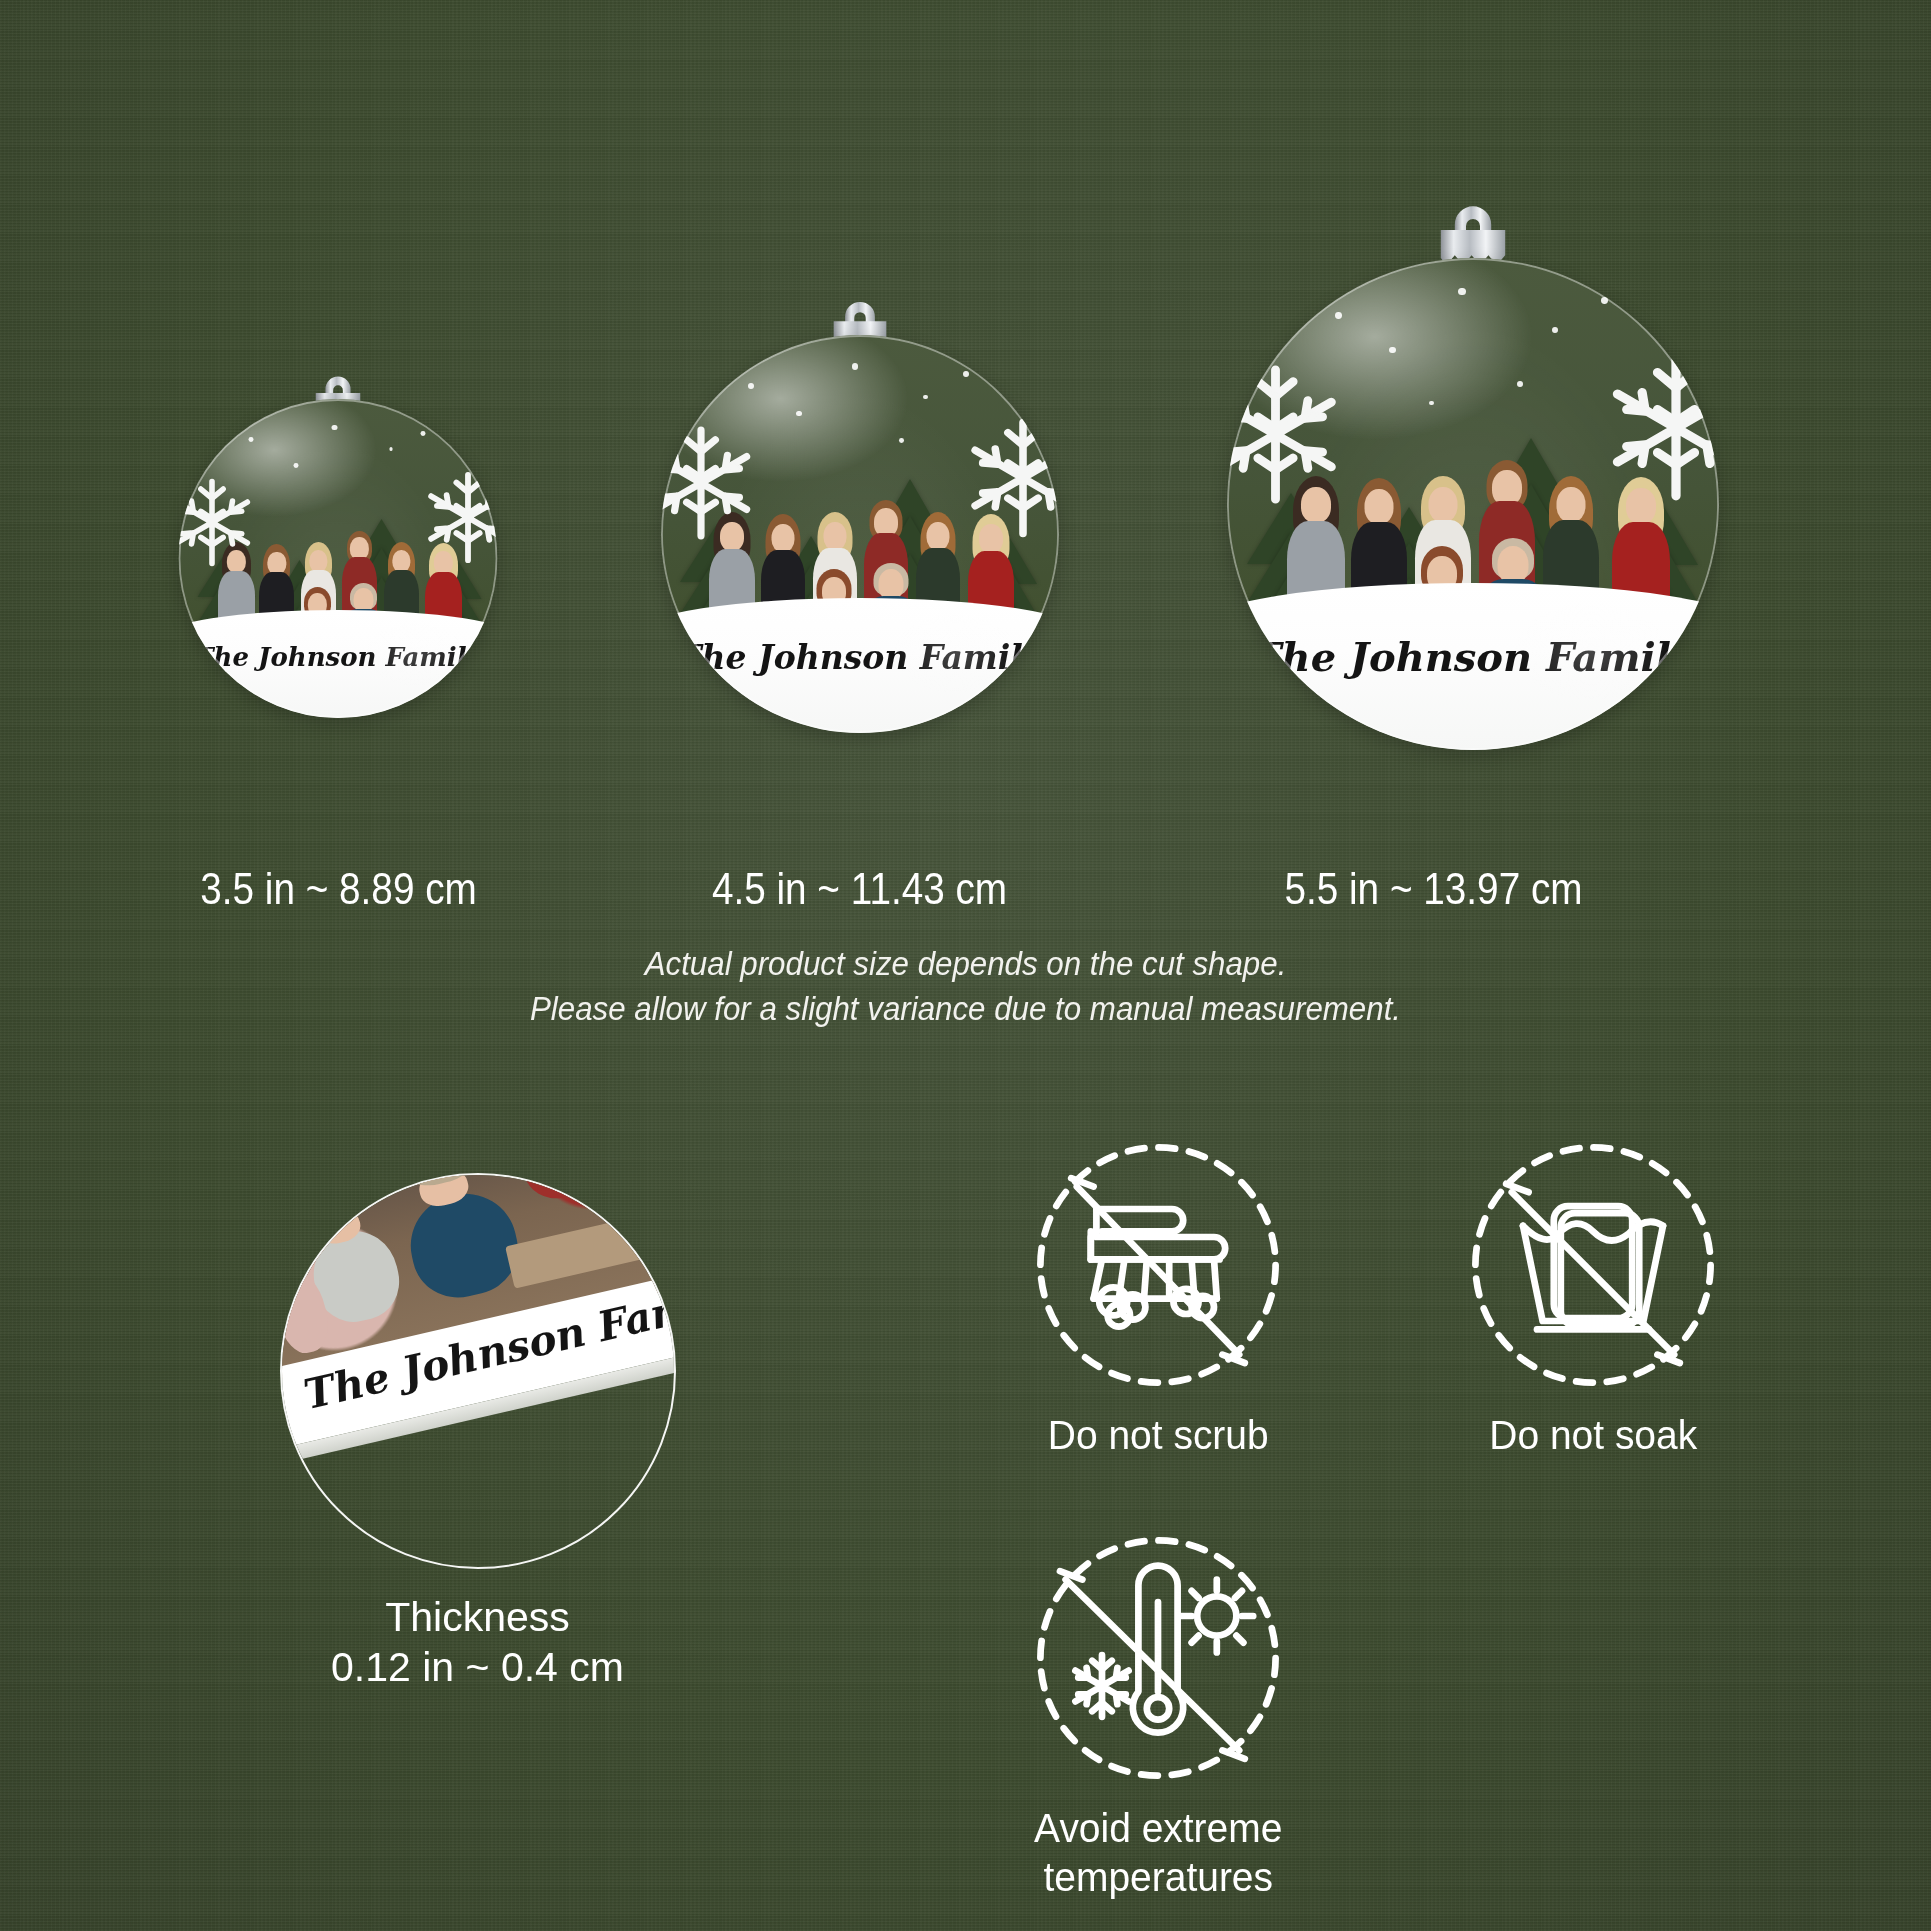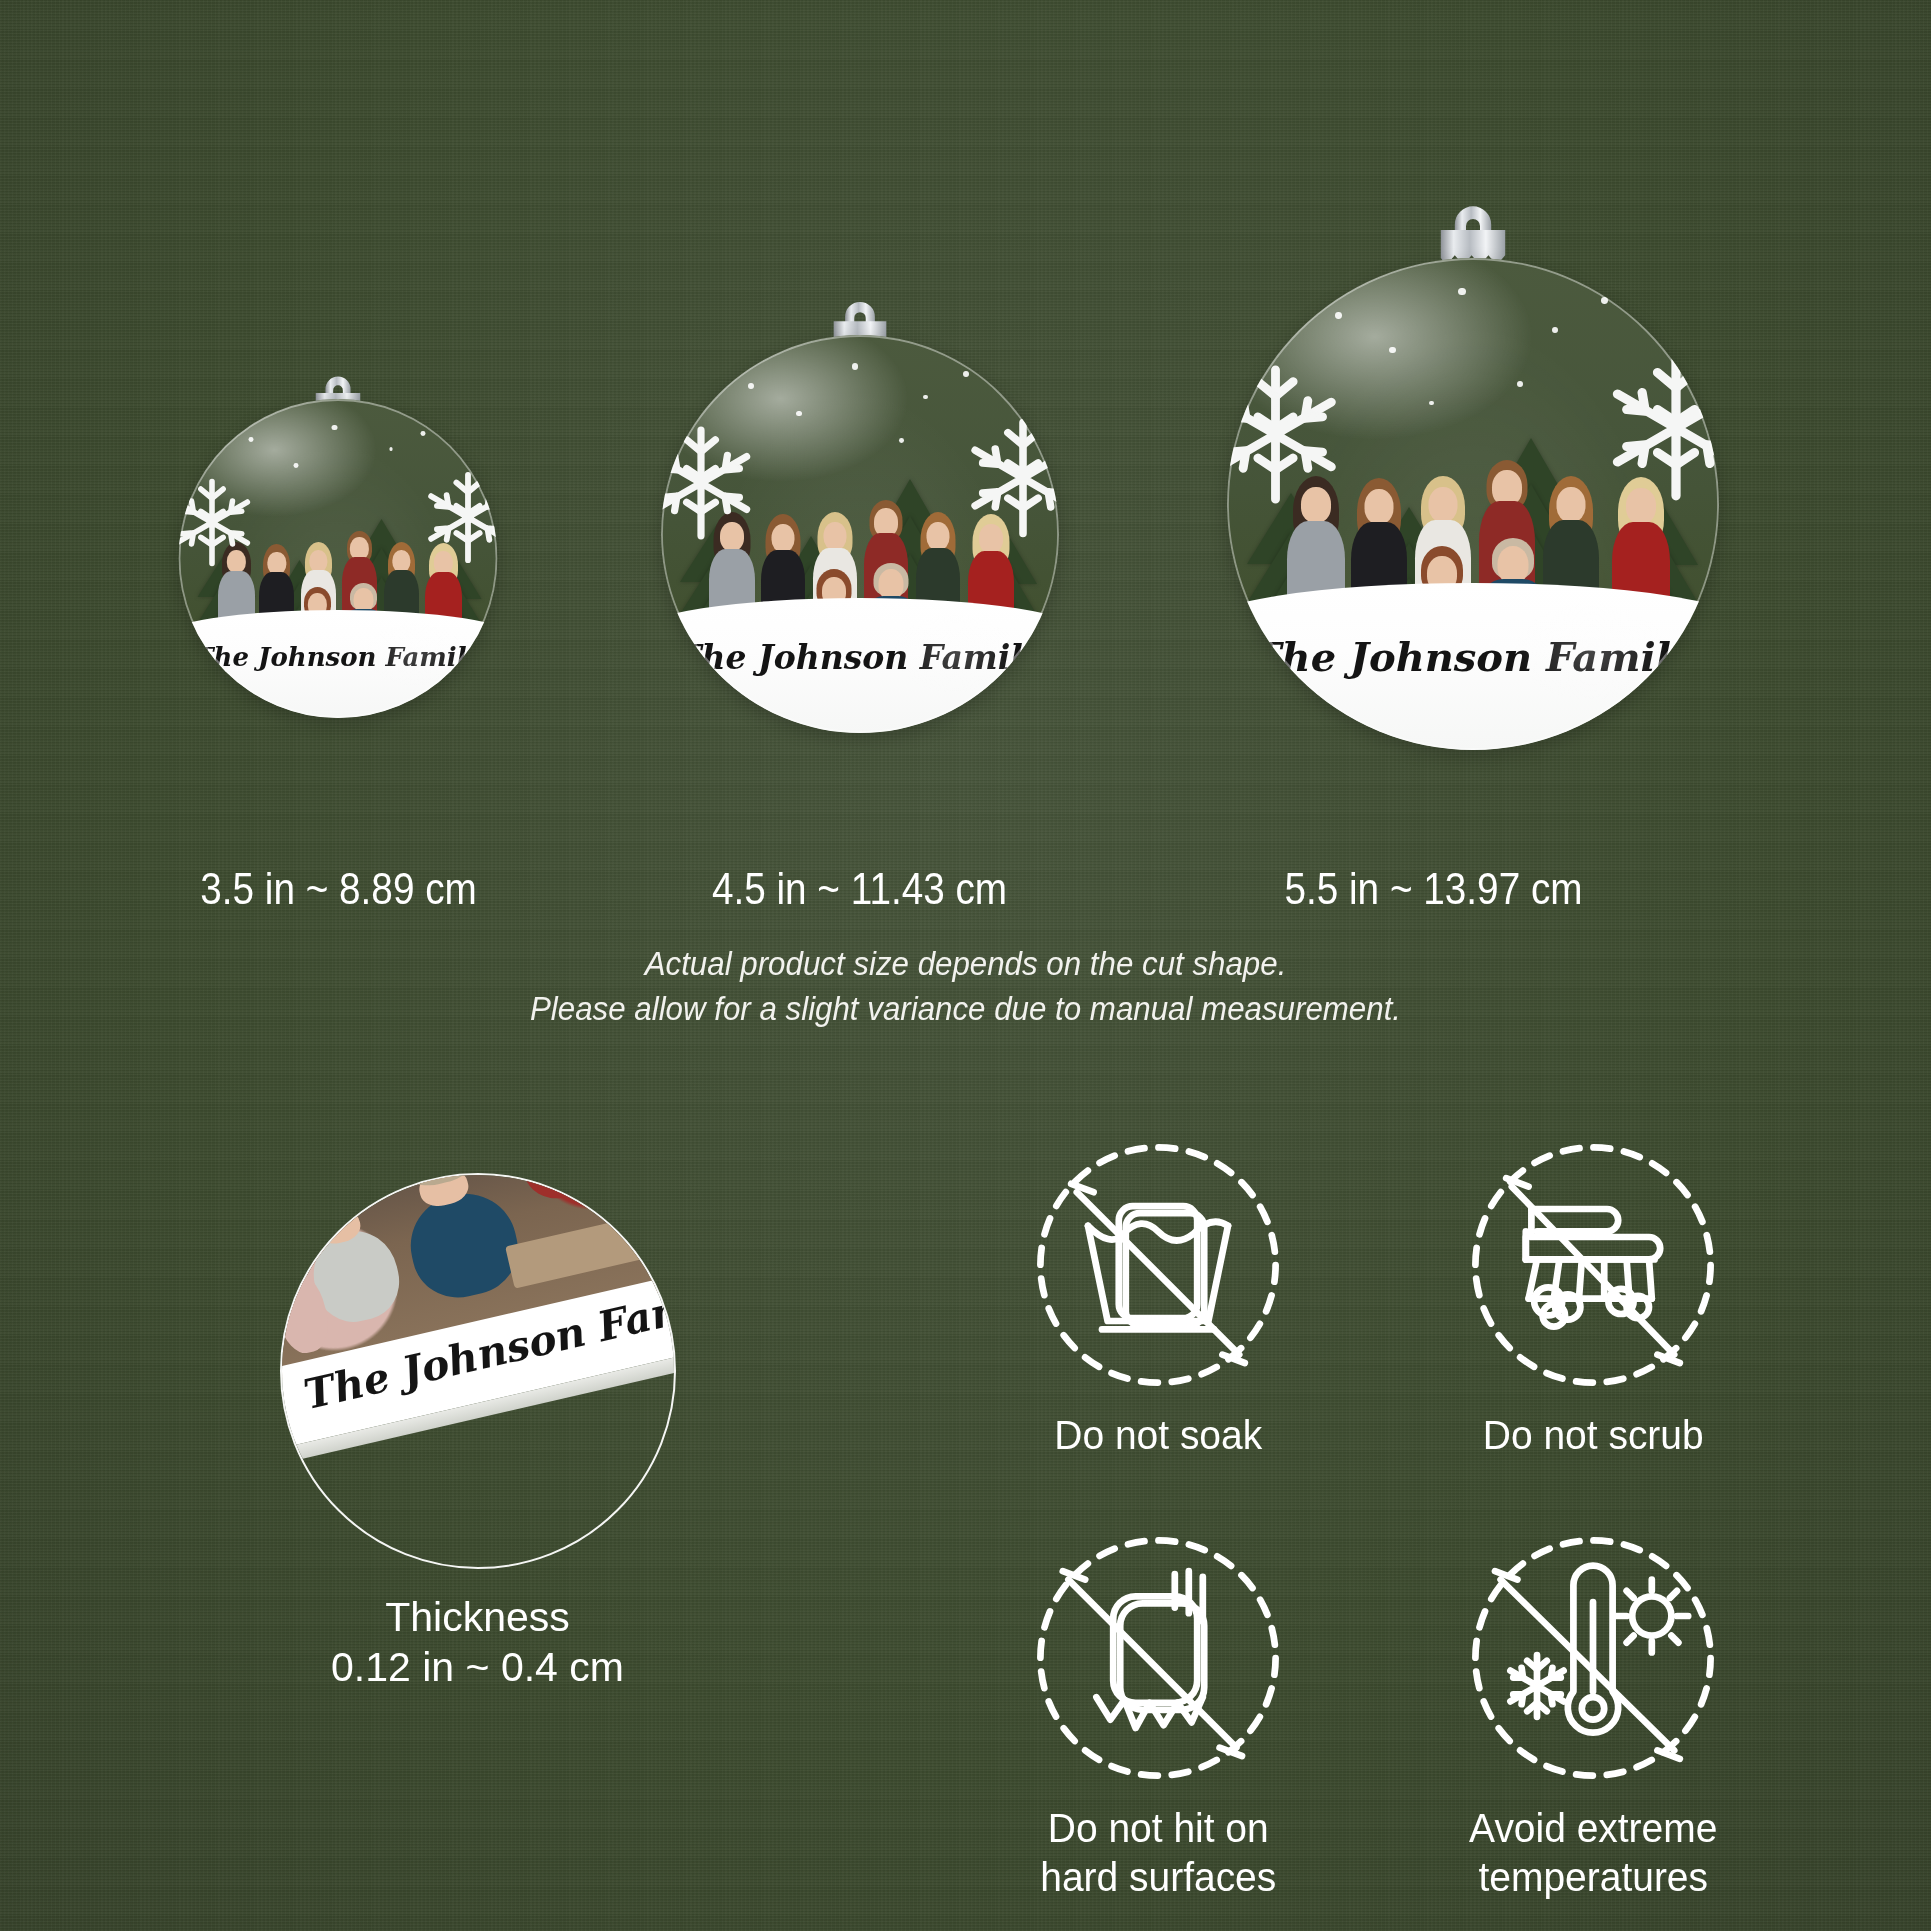--- a/index.html
+++ b/index.html
@@ -571,66 +571,51 @@
       <div>Thickness</div>
       <div>0.12 in ~ 0.4 cm</div>
     </div>
   </div>
 
   <div id="care-grid">
 
     <div class="care-cell">
       <svg class="care-icon" viewBox="0 0 100 100" fill="none" stroke="#ffffff" stroke-width="2.4" stroke-linecap="round" stroke-linejoin="round">
         <circle cx="50" cy="50" r="42" stroke-dasharray="6 5"></circle>
-        <path d="M25 36 L32 70 H68 L75 36"></path>
-        <path d="M25 36 q8 8 12.5 3 Q44 32 50 38 q6 6 12.5 1 Q69 32 75 36"></path>
-        <path d="M30 73 H70"></path>
-        <rect x="36" y="29" width="28" height="40" rx="5"></rect>
-        <rect x="38.5" y="31.5" width="28" height="40" rx="5"></rect>
-        <path d="M21 24 L79 82"></path>
-        <path d="M19 21 L27 24 M81 85 L73 82"></path>
-      </svg>
-      <div class="care-label">Do not soak</div>
-    </div>
-
-    <div class="care-cell">
-      <svg class="care-icon" viewBox="0 0 100 100" fill="none" stroke="#ffffff" stroke-width="2.4" stroke-linecap="round" stroke-linejoin="round">
-        <circle cx="50" cy="50" r="42" stroke-dasharray="6 5"></circle>
         <path d="M28 30 H55 a4 4 0 0 1 0 8 H30"></path>
         <path d="M28 30 V40 H70 a4 4 0 0 1 0 8 H26 V38"></path>
         <path d="M26 48 V40"></path>
         <path d="M30 48 L27 62 M38 48 L36 62 M46 48 L45 62 M54 48 L54 62 M62 48 L63 62 M70 48 L71 62"></path>
         <path d="M26 48 H72"></path>
         <path d="M27 62 H71"></path>
         <circle cx="34" cy="63" r="5"></circle>
           <circle cx="41" cy="65" r="4.5"></circle>
           <circle cx="36" cy="68" r="4"></circle>
         <circle cx="60" cy="63" r="4.5"></circle>
           <circle cx="66" cy="65" r="4"></circle>
         <path d="M21 22 L79 82"></path>
         <path d="M19 19 L27 22 M81 85 L73 82"></path>
       </svg>
       <div class="care-label">Do not scrub</div>
     </div>
 
     <div class="care-cell">
       <svg class="care-icon" viewBox="0 0 100 100" fill="none" stroke="#ffffff" stroke-width="2.4" stroke-linecap="round" stroke-linejoin="round">
         <circle cx="50" cy="50" r="42" stroke-dasharray="6 5"></circle>
-        <rect x="34" y="28" width="30" height="38" rx="8"></rect>
-        <rect x="36.5" y="30.5" width="30" height="38" rx="8"></rect>
-        <path d="M56 20 V32 M61 19 V34 M66 21 V37"></path>
-        <path d="M28 64 L33 72 L38 65 L42 75 L47 66 L52 74 L57 66 L62 73 L66 64"></path>
-        <path d="M18 22 L78 82"></path>
-        <path d="M16 19 L24 22 M80 85 L72 82"></path>
+        <path d="M25 36 L32 70 H68 L75 36"></path>
+        <path d="M25 36 q8 8 12.5 3 Q44 32 50 38 q6 6 12.5 1 Q69 32 75 36"></path>
+        <path d="M30 73 H70"></path>
+        <rect x="36" y="29" width="28" height="40" rx="5"></rect>
+        <rect x="38.5" y="31.5" width="28" height="40" rx="5"></rect>
+        <path d="M21 24 L79 82"></path>
+        <path d="M19 21 L27 24 M81 85 L73 82"></path>
       </svg>
-      <div class="care-label">
-        <div>Do not hit on</div>
-        <div>hard surfaces</div>
-      </div>
-    </div>
+      <div class="care-label">Do not soak</div>
+    </div>
+
 
     <div class="care-cell">
       <svg class="care-icon" viewBox="0 0 100 100" fill="none" stroke="#ffffff" stroke-width="2.4" stroke-linecap="round" stroke-linejoin="round">
         <circle cx="50" cy="50" r="42" stroke-dasharray="6 5"></circle>
         <path d="M43 24 a7 7 0 0 1 14 0 v38 a9 9 0 1 1 -14 0z"></path>
         <path d="M50 30 V62"></path>
         <circle cx="50" cy="68" r="4"></circle>
         <circle cx="71" cy="35" r="7"></circle>
         <path d="M71 22 V26 M71 44 V48 M58 35 H62 M80 35 H84 M62 26 L64.5 28.5 M78 42 L80.5 44.5 M80 26 L77.5 28.5 M64.5 42 L62 44.5"></path>
         <g transform="translate(30,60)">

